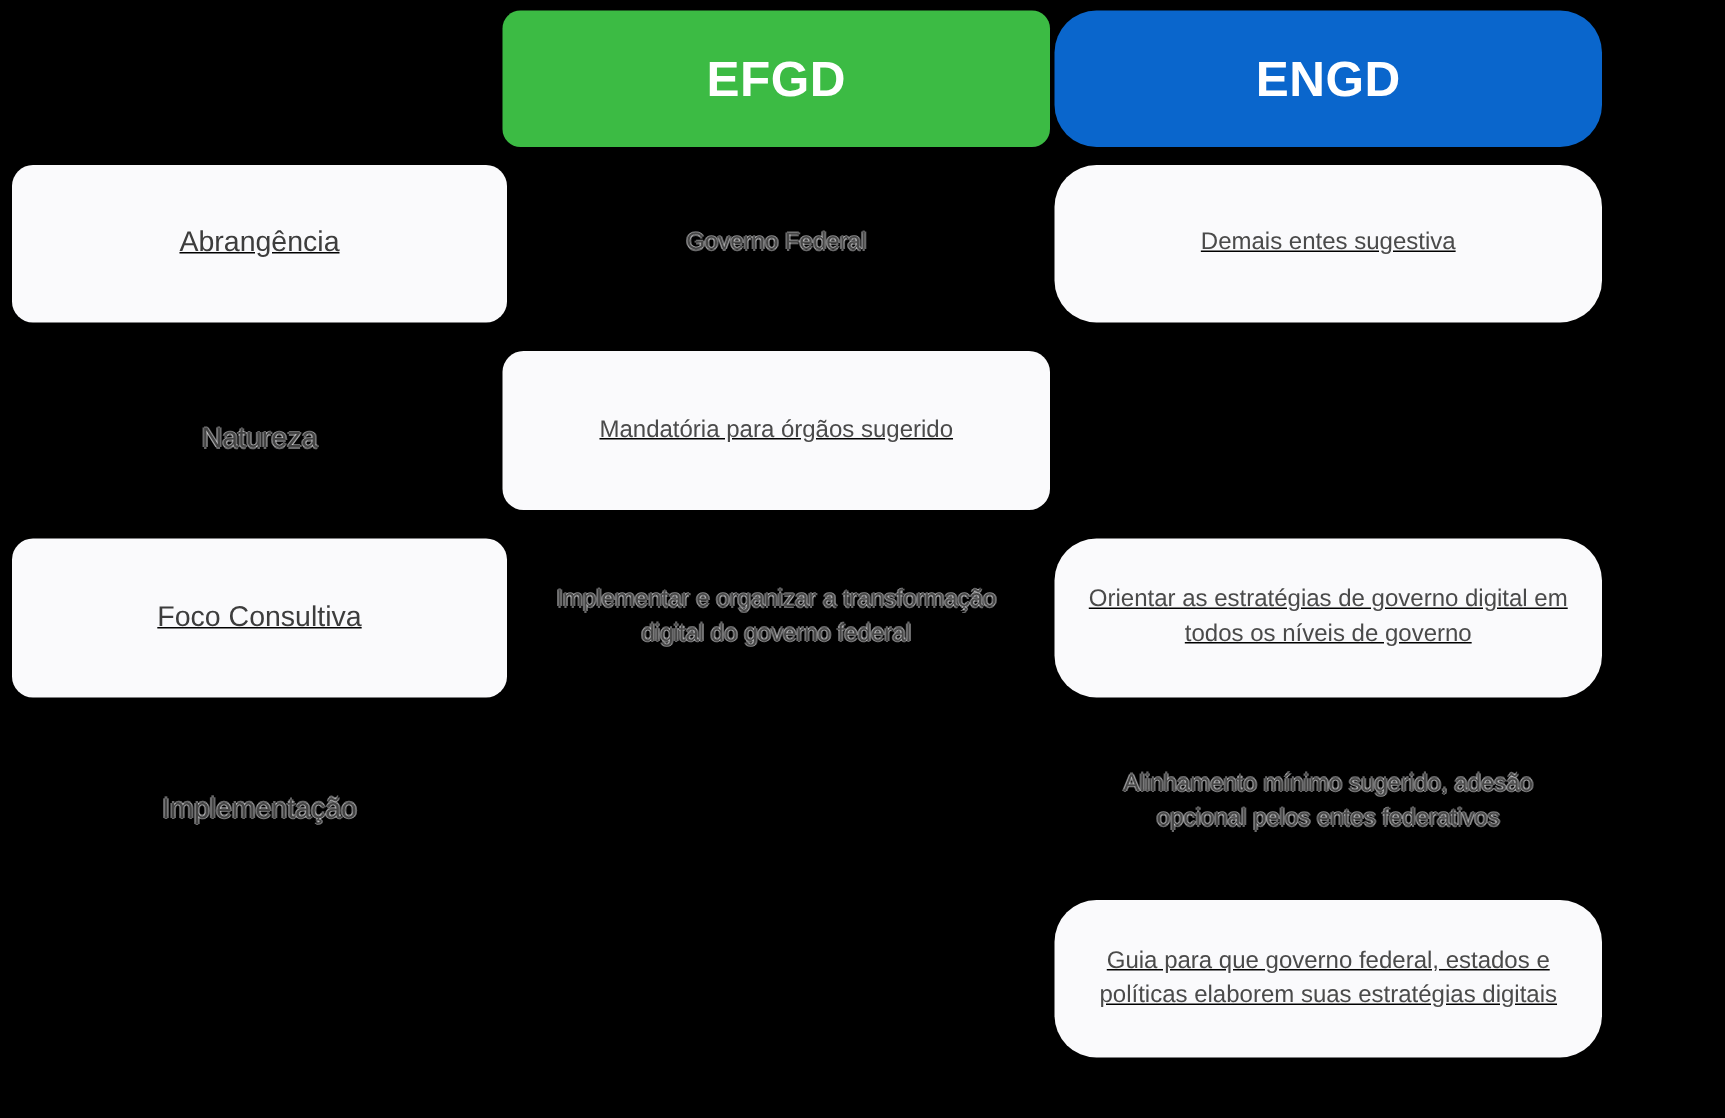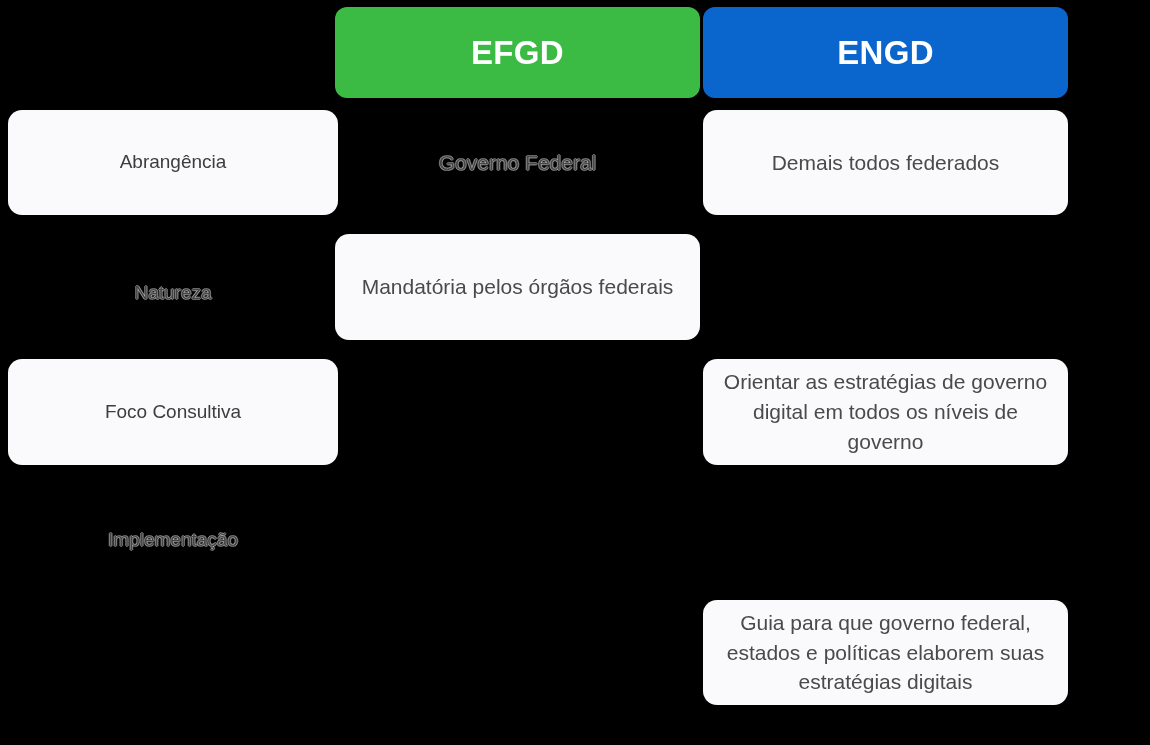--- a/index.html
+++ b/index.html
@@ -31,34 +31,35 @@
     justify-content: center;
     text-align: center;
     border-radius: 14px;
     padding: 10px 18px;
   }
 
   
   .cell.carded {
     background: #fafafc;
     box-shadow: 0 1px 3px rgba(0,0,0,0.35);
+    text-decoration: underline;
   }
 
   
   .cell.uncarded {
     background: transparent;
     box-shadow: none;
   }
 
   .cell .txt {
     display: block;
     width: 100%;
     line-height: 1.42;
     color: #4a4a4a;
-    font-size: 21px;
+    font-size: 16px;
     font-weight: 400;
   }
 
   .cell.uncarded .txt {
     color: #474747;
     text-shadow:
        0 -1px 0 rgba(250,250,252,0.42),
        0  1px 0 rgba(250,250,252,0.42),
       -1px  0 0 rgba(250,250,252,0.42),
        1px  0 0 rgba(250,250,252,0.42);
@@ -86,21 +87,21 @@
   .header-pill .txt {
     color: #ffffff;
     font-size: 33px;
     font-weight: 700;
     letter-spacing: 0.3px;
   }
 
   
   .col-label { left: 8px;   width: 330px; }
   .col-efgd  { left: 335px; width: 365px; }
-  .col-engd  { left: 703px; width: 365px; }
+  .col-engd  { left: 703px; width: 365px; border-radius: 28px; }
 
   
   .row-head { top: 7px;   height: 91px; }
   .row-1    { top: 110px; height: 105px; }
   .row-2    { top: 234px; height: 106px; }
   .row-3    { top: 359px; height: 106px; }
   .row-4    { top: 482px; height: 105px; }
   .row-5    { top: 600px; height: 105px; }
 </style>
 </head>
@@ -116,38 +117,44 @@
     <span class="txt">ENGD</span>
   </div>
 
   <div class="cell label carded col-label row-1">
     <span class="txt">Abrangência</span>
   </div>
   <div class="cell uncarded col-efgd row-1">
     <span class="txt">Governo Federal</span>
   </div>
   <div class="cell carded col-engd row-1">
-    <span class="txt">Demais todos federados</span>
+    <span class="txt">Demais entes sugestiva</span>
   </div>
 
   <div class="cell label uncarded col-label row-2">
     <span class="txt">Natureza</span>
   </div>
   <div class="cell carded col-efgd row-2">
-    <span class="txt">Mandatória pelos órgãos federais</span>
+    <span class="txt">Mandatória para órgãos sugerido</span>
   </div>
 
   <div class="cell label carded col-label row-3">
     <span class="txt">Foco Consultiva</span>
+  </div>
+  <div class="cell uncarded col-efgd row-3">
+    <span class="txt">Implementar e organizar a transformação digital do governo federal</span>
   </div>
   <div class="cell carded col-engd row-3">
     <span class="txt">Orientar as estratégias de governo digital em todos os níveis de governo</span>
   </div>
 
   <div class="cell label uncarded col-label row-4">
     <span class="txt">Implementação</span>
+  </div>
+  <div class="cell uncarded col-engd row-4">
+    <span class="txt">Alinhamento mínimo sugerido, adesão opcional pelos entes federativos</span>
   </div>
 
   <div class="cell carded col-engd row-5">
     <span class="txt">Guia para que governo federal, estados e políticas elaborem suas estratégias digitais</span>
   </div>
 
 </div>
 
 </body></html>

